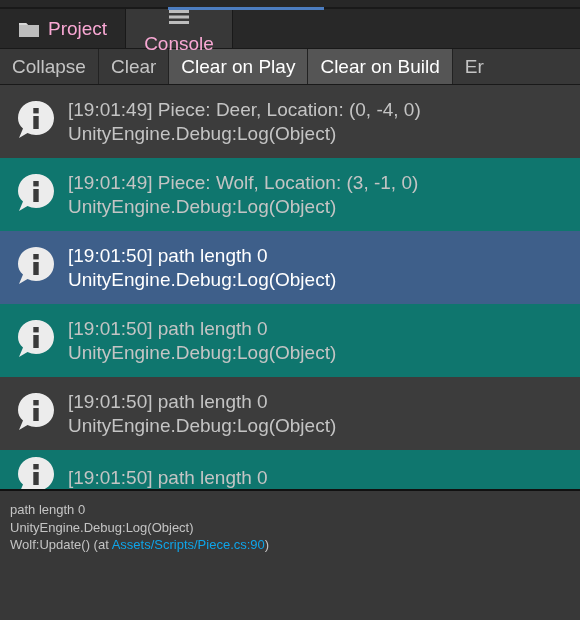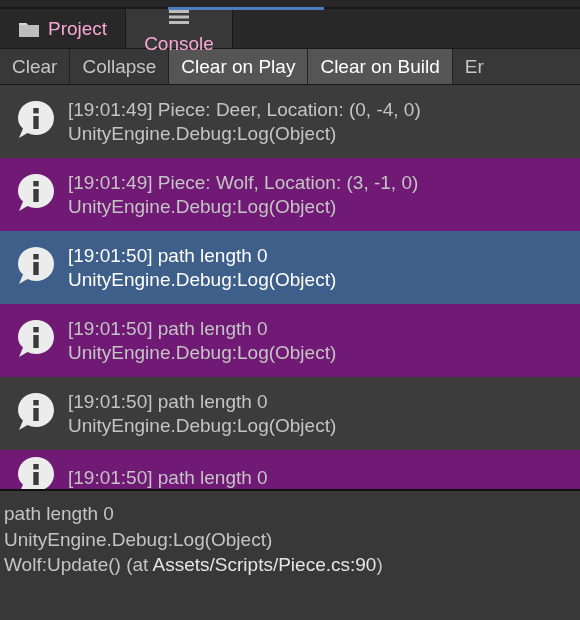--- a/index.html
+++ b/index.html
@@ -74,39 +74,39 @@
     overflow: hidden;
   }
   .entry {
     display: flex;
     align-items: center;
     gap: 10px;
     padding: 6px 0 6px 14px;
     min-height: 73px;
   }
   .entry.even { background: #3c3c3c; }
-  .entry.odd  { background: #701a75; }
+  .entry.odd  { background: #0f766e; }
   .entry.selected { background: #3e5f8a; }
   .entry .bubble { flex: 0 0 auto; }
   .entry-text {
     font-size: 19px;
     line-height: 1.25;
     color: #c4c4c4;
   }
   .entry.selected .entry-text { color: #ffffff; }
   .detail {
     border-top: 2px solid #111;
     background: #383838;
-    padding: 10px 4px;
-    font-size: 19px;
+    padding: 10px 10px;
+    font-size: 13px;
     line-height: 1.35;
     color: #c4c4c4;
     height: 128px;
   }
-  .link { color: #e5e5e5; cursor: pointer; }
+  .link { color: #0ea5e9; cursor: pointer; }
   .paren { color: #c4c4c4; }
 </style>
 </head>
 <body>
 
 <div class="top-strip"></div>
 
 <div class="tabs">
   <div class="tab">
     <span class="ticon">
@@ -123,22 +123,22 @@
         <rect x="0" y="1" width="20" height="3" fill="#bdbdbd"></rect>
         <rect x="0" y="6.5" width="20" height="3" fill="#bdbdbd"></rect>
         <rect x="0" y="12" width="20" height="3" fill="#bdbdbd"></rect>
       </svg>
     </span>
     <span>Console</span>
   </div>
 </div>
 
 <div class="toolbar">
+  <div class="tbtn">Collapse</div>
   <div class="tbtn">Clear</div>
-  <div class="tbtn">Collapse</div>
   <div class="tbtn toggle">Clear on Play</div>
   <div class="tbtn toggle">Clear on Build</div>
   <div class="tbtn last">Er</div>
 </div>
 
 <div class="log-list">
 
   <div class="entry even">
     <span class="bubble">
       <svg width="44" height="44" viewBox="0 0 44 44">

